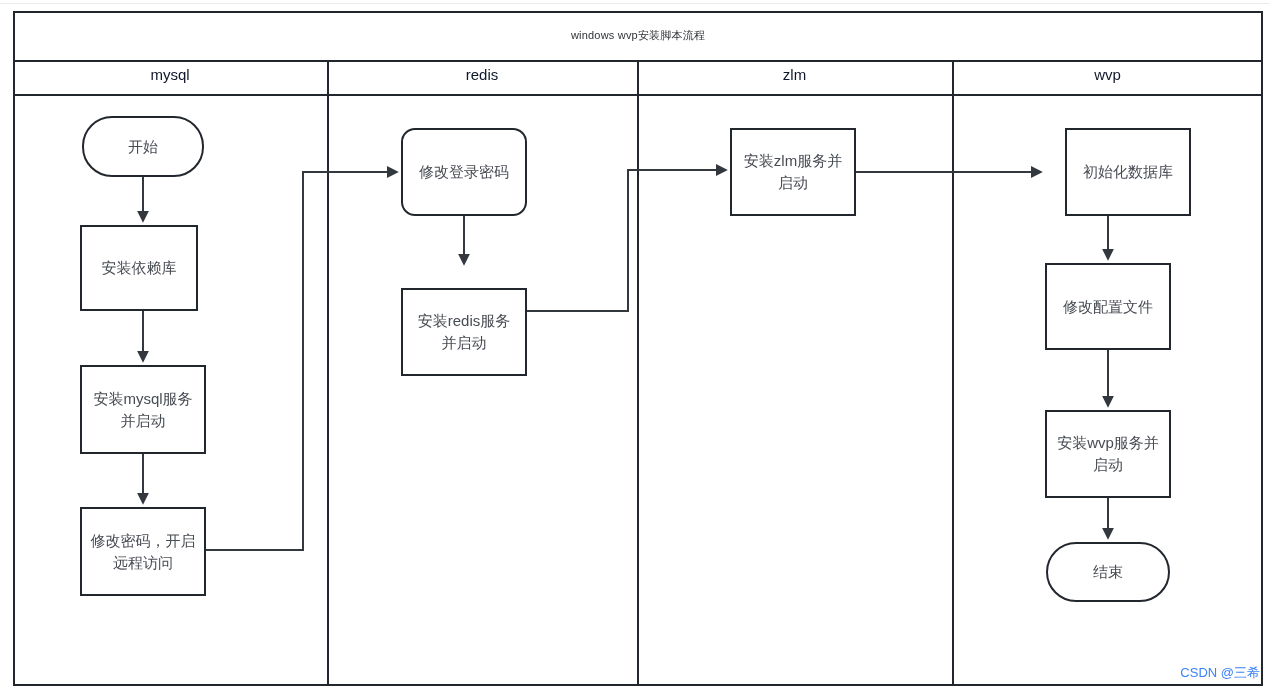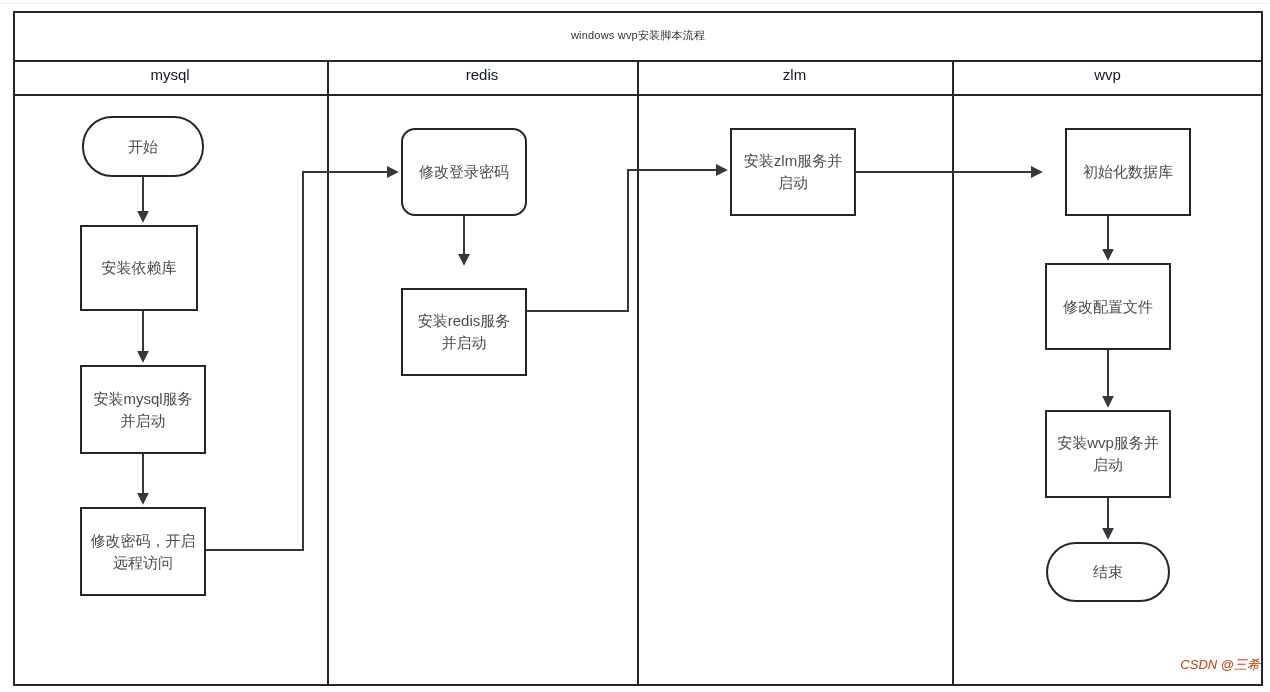--- a/index.html
+++ b/index.html
@@ -38,22 +38,22 @@
   .node {
     position: absolute; box-sizing: border-box;
     border: 2px solid #22262d; background: #ffffff;
     display: flex; align-items: center; justify-content: center;
     text-align: center; font-size: 15px; color: #474b52;
     line-height: 1.45; padding: 4px 8px;
   }
   .terminator { border-radius: 30px; }
   #connectors { position: absolute; left: 0; top: 0; pointer-events: none; }
   .watermark {
-    position: absolute; right: 10px; bottom: 18px;
-    font-size: 13px; color: #c2410c; font-style: italic;
+    position: absolute; right: 10px; bottom: 10px;
+    font-size: 13px; color: #3b82f6;
   }
 </style>
 </head>
 <body>
 
 <div id="stage">
 
   <div class="topline"></div>
 
   <div class="frame"></div>

